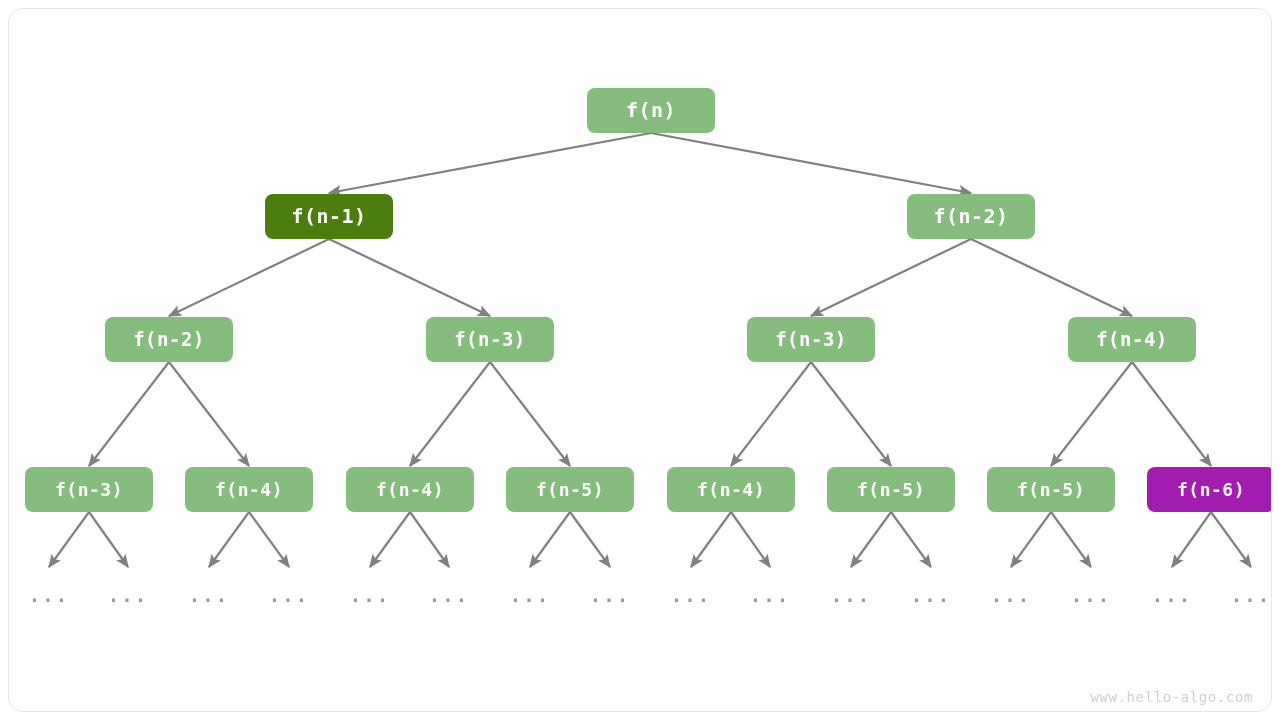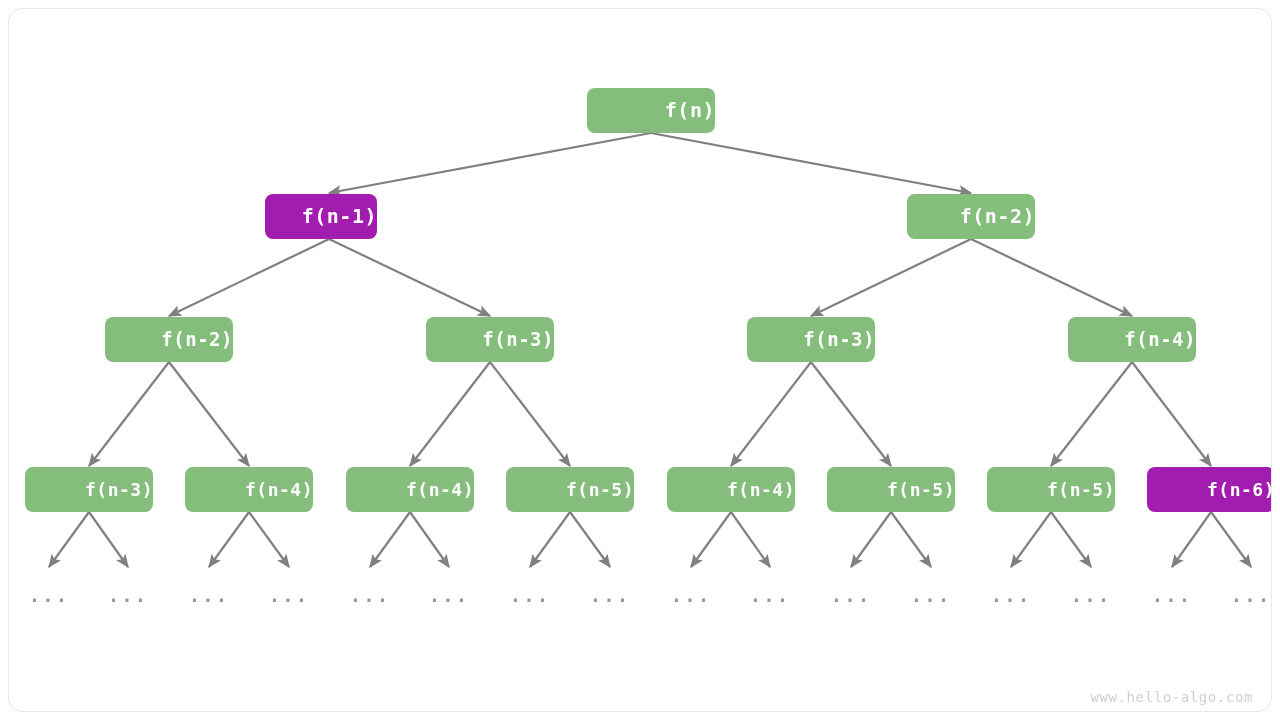--- a/index.html
+++ b/index.html
@@ -39,21 +39,21 @@
   }
   .node {
     position: absolute;
     background: #84bd7c;
     border-radius: 8px;
     color: #ffffff;
     font-family: "DejaVu Sans Mono", monospace;
     font-weight: bold;
     display: flex;
     align-items: center;
-    justify-content: flex-end;
+    justify-content: center;
     letter-spacing: 0.5px;
     box-sizing: border-box;
     white-space: nowrap;
   }
   .ellipsis {
     position: absolute;
     color: #9a9a9a;
     font-family: "DejaVu Sans Mono", monospace;
     font-size: 19px;
     font-weight: bold;
@@ -115,21 +115,21 @@
           <line x1="1042" y1="503" x2="1082" y2="558" stroke="#808080" stroke-width="2.2" stroke-linecap="butt" marker-end="url(#arrowhead)"></line>
           <line x1="1202" y1="503" x2="1163" y2="558" stroke="#808080" stroke-width="2.2" stroke-linecap="butt" marker-end="url(#arrowhead)"></line>
           <line x1="1202" y1="503" x2="1242" y2="558" stroke="#808080" stroke-width="2.2" stroke-linecap="butt" marker-end="url(#arrowhead)"></line>
         </g>
     </svg>
 
     <div id="node-layer">
         <div class="node" style="left: 578px; top: 78.5px; width: 128px; height: 45px; font-size: 20px; background: rgb(132, 189, 124); color: rgb(255, 255, 255);">
           <span>f(n)</span>
         </div>
-        <div class="node" style="left: 256px; top: 184.5px; width: 112px; height: 45px; font-size: 20px; background: #a21caf; color: rgb(255, 255, 255);">
+        <div class="node" style="left: 256px; top: 184.5px; width: 128px; height: 45px; font-size: 20px; background: #4d7c0f; color: rgb(255, 255, 255);">
           <span>f(n-1)</span>
         </div>
         <div class="node" style="left: 898px; top: 184.5px; width: 128px; height: 45px; font-size: 20px; background: rgb(132, 189, 124); color: rgb(255, 255, 255);">
           <span>f(n-2)</span>
         </div>
         <div class="node" style="left: 96px; top: 307.5px; width: 128px; height: 45px; font-size: 19px; background: rgb(132, 189, 124); color: rgb(255, 255, 255);">
           <span>f(n-2)</span>
         </div>
         <div class="node" style="left: 417px; top: 307.5px; width: 128px; height: 45px; font-size: 19px; background: rgb(132, 189, 124); color: rgb(255, 255, 255);">
           <span>f(n-3)</span>

